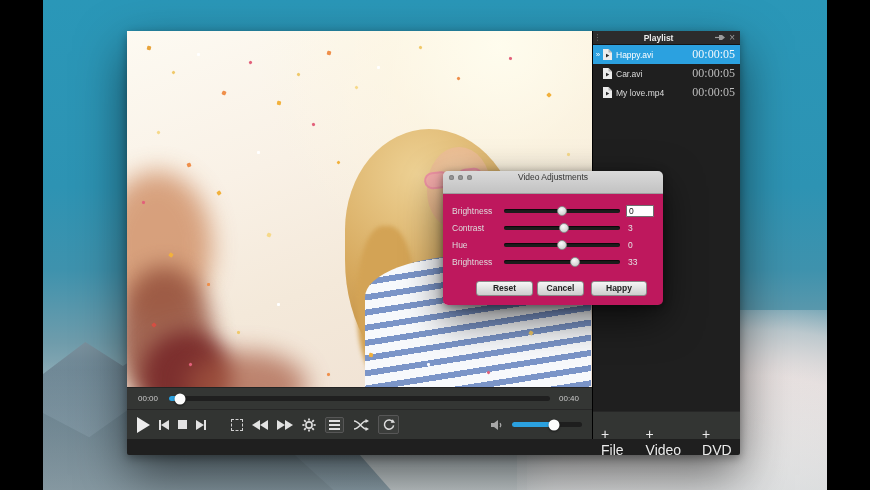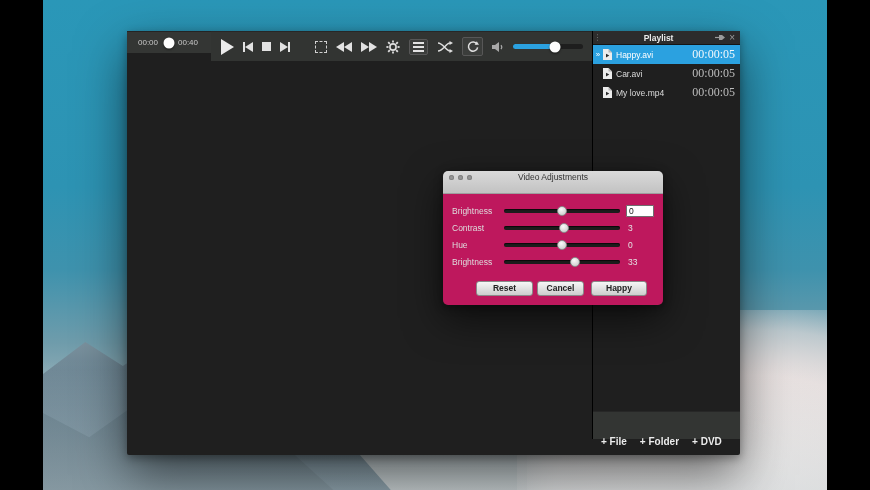--- a/index.html
+++ b/index.html
@@ -26,21 +26,21 @@
   .win{position:absolute;left:127px;top:31px;width:613px;height:424px;border-radius:5px 5px 2px 2px;
     box-shadow:0 20px 50px rgba(0,0,0,.55),0 3px 10px rgba(0,0,0,.35);background:#1f1f1f;}
   .titlebar{position:relative;height:16px;border-radius:5px 5px 0 0;
     background:linear-gradient(#dcdcdc,#c7c7c7);border-bottom:1px solid #a3a3a3;}
   .traffic{position:absolute;left:8px;top:0;height:16px;display:flex;align-items:center;gap:5px;}
   .dot{width:6px;height:6px;border-radius:50%;background:#8d8d8d;box-shadow:inset 0 0 0 1px #7a7a7a;}
   .win-title{position:absolute;left:0;right:0;top:0;height:16px;line-height:16px;text-align:center;
     font-size:9px;color:#3c3c3c;}
 
   .win-body{display:flex;height:408px;}
-  .left-col{width:465px;display:flex;flex-direction:row;}
+  .left-col{width:465px;display:flex;flex-direction:column;}
   
   .video{position:relative;width:465px;height:356px;overflow:hidden;
     background:linear-gradient(160deg,#fdfaf2 0%,#f9f1e6 35%,#f4e9da 62%,#efe0d2 100%);}
   .sun-glare{position:absolute;inset:0;
     background:radial-gradient(circle at 80% 4%,rgba(255,253,238,.95) 0%,rgba(255,248,224,.5) 22%,rgba(255,248,224,0) 48%);}
   .bokeh1{position:absolute;left:-25px;top:140px;width:110px;height:150px;background:#cf8d63;border-radius:50%;filter:blur(12px);opacity:.8;}
   .bokeh2{position:absolute;left:-10px;top:235px;width:95px;height:140px;background:#94503c;border-radius:50%;filter:blur(11px);opacity:.85;}
   .bokeh3{position:absolute;left:15px;top:300px;width:90px;height:90px;background:#7c2f2e;border-radius:50%;filter:blur(10px);}
   .bokeh4{position:absolute;left:60px;top:320px;width:120px;height:70px;background:#a65a42;border-radius:50%;filter:blur(12px);opacity:.7;}
   .hair{position:absolute;left:218px;top:98px;width:175px;height:252px;
@@ -93,21 +93,21 @@
   .pin{display:flex;align-items:center;margin-right:4px;}
   .pl-close{font-size:10px;color:#9b9b9b;margin-right:5px;line-height:14px;}
   .pl-item{height:19px;display:flex;align-items:center;font-size:8.5px;color:#dcdcdc;}
   .pl-item.selected{background:#2ba1e0;color:#fff;}
   .play-ind{width:10px;text-align:center;font-size:8px;color:#fff;}
   .pl-name{flex:1;margin-left:4px;white-space:nowrap;overflow:hidden;text-overflow:ellipsis;}
   .pl-dur{font-size:12px;color:#bdbdbd;margin:0 5px 0 3px;font-family:Liberation Serif, serif;}
   .pl-item.selected .pl-dur{color:#f2f8fc;}
   .pl-empty{flex:1;background:#1f1f1f;}
   .pl-bottom{height:28px;background:#333533;border-top:1px solid #272727;display:flex;align-items:center;gap:13px;padding-left:8px;}
-  .pl-add{font-size:10px;color:#ececec;font-weight:bold;margin-top:32px;}
+  .pl-add{font-size:14px;color:#ececec;font-weight:normal;margin-top:32px;}
 
   
   .dialog{position:absolute;left:443px;top:171px;width:220px;border-radius:5px;z-index:30;
     box-shadow:0 14px 38px rgba(0,0,0,.6),0 2px 8px rgba(0,0,0,.4);}
   .dlg-titlebar{position:relative;height:23px;border-radius:5px 5px 0 0;
     background:linear-gradient(#dadada,#c2c2c2);border-bottom:1px solid #9e9e9e;}
   .dlg-traffic{position:absolute;left:6px;top:0;height:13px;display:flex;align-items:center;gap:4px;}
   .dlg-dot{width:5px;height:5px;border-radius:50%;background:#969696;box-shadow:inset 0 0 0 1px #828282;}
   .dlg-title{position:absolute;left:0;right:0;top:0;height:13px;line-height:13px;text-align:center;font-size:8.5px;color:#333;}
   .dlg-body{background:#be185d;border-radius:0 0 5px 5px;padding:8px 9px 9px;}
@@ -328,21 +328,21 @@
             <polygon points="3,4.8 6.3,6.6 3,8.4" fill="#2a2a2a"></polygon>
           </svg>
           <span class="pl-name">My love.mp4</span>
           <span class="pl-dur">00:00:05</span>
         </div>
 
         <div class="pl-empty"></div>
 
         <div class="pl-bottom">
           <span class="pl-add">+ File</span>
-          <span class="pl-add">+ Folder</span>
+          <span class="pl-add">+ Video</span>
           <span class="pl-add">+ DVD</span>
         </div>
       </aside>
     </div>
   </div>
 
   <div class="dialog">
     <div class="dlg-titlebar">
       <div class="dlg-traffic">
         <span class="dlg-dot"></span>

